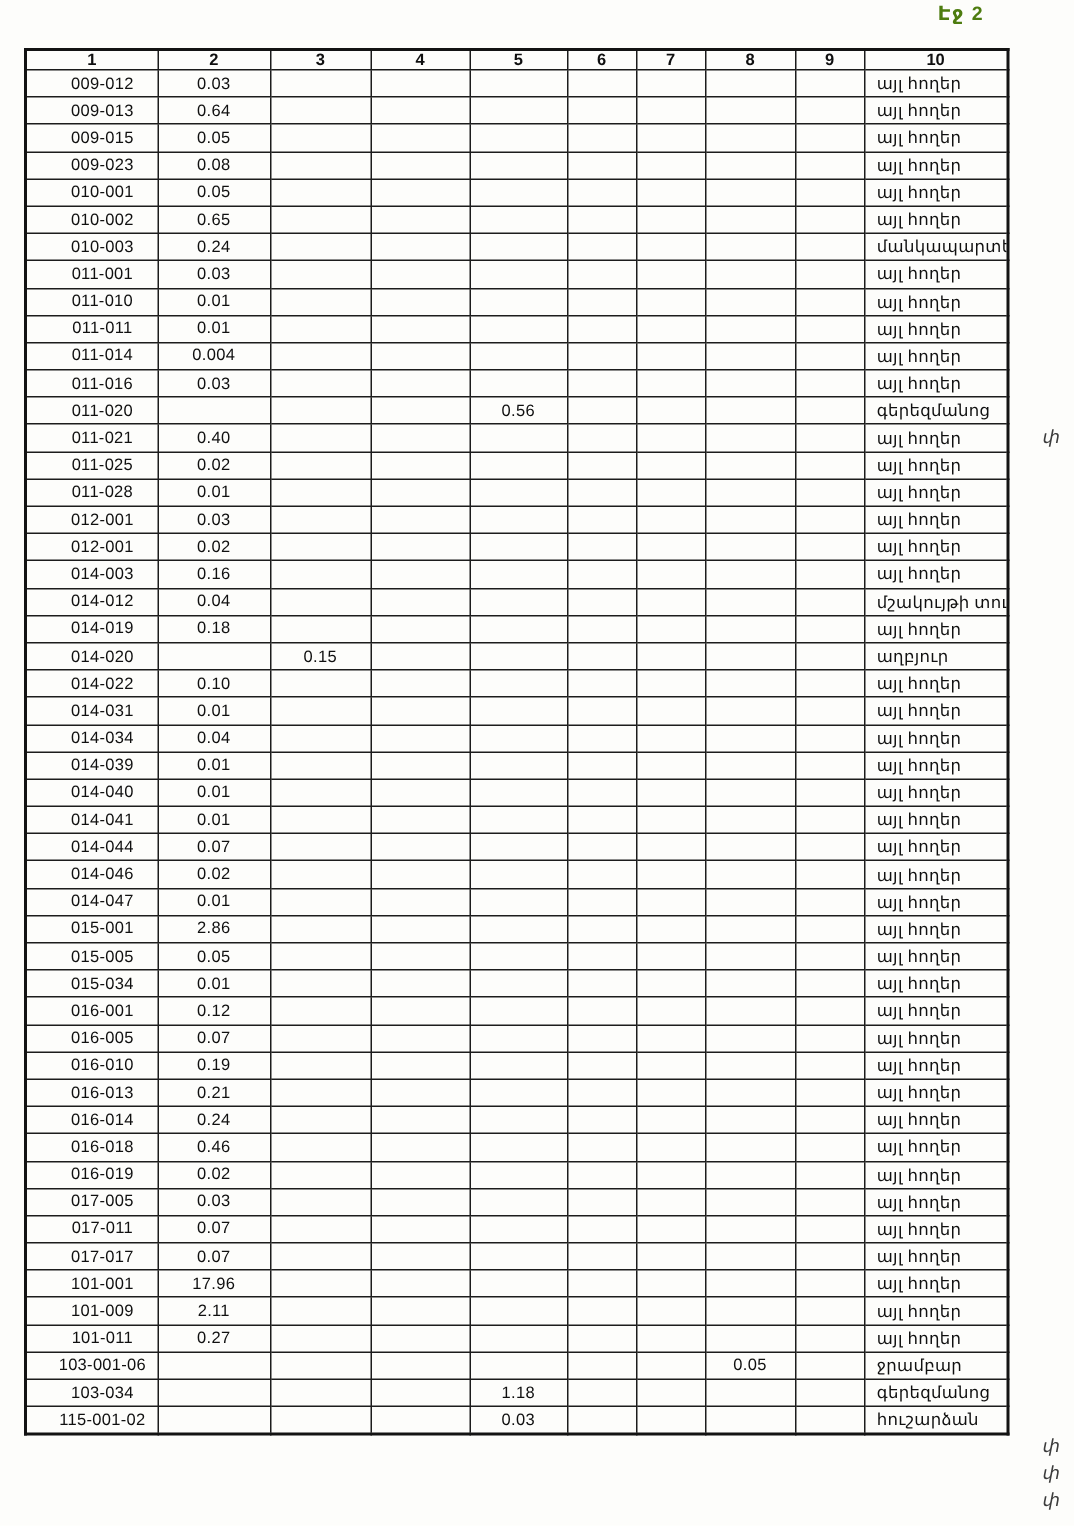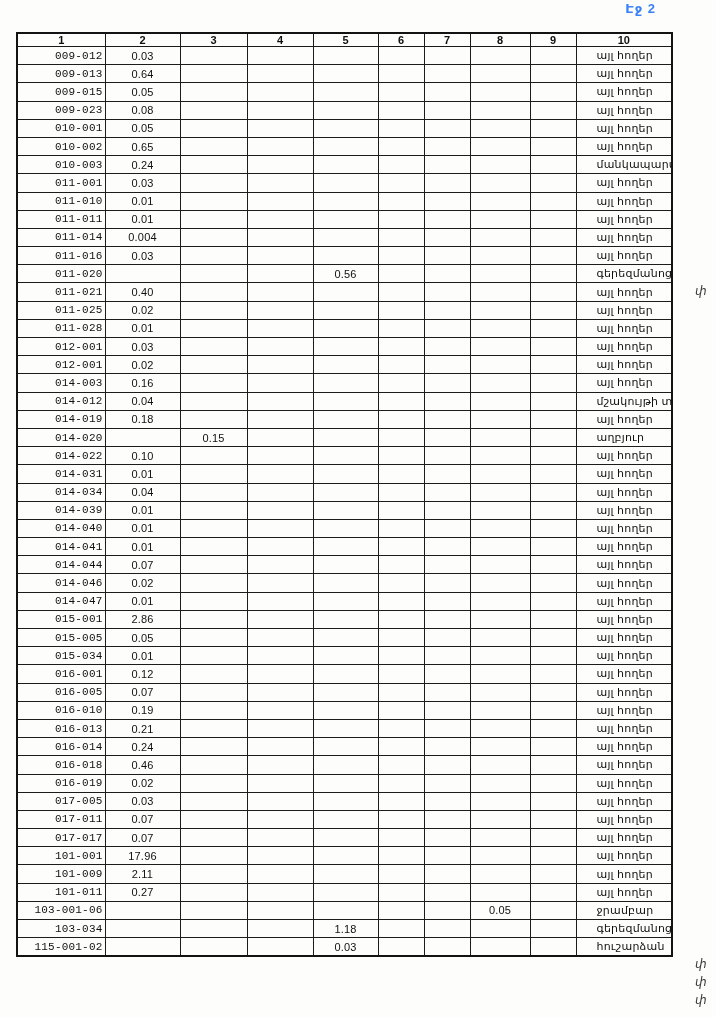--- a/index.html
+++ b/index.html
@@ -15,21 +15,21 @@
     color:#141414;
     overflow:hidden;
   }
   .page-label{
     position:absolute;
     top:1px;
     right:60px;
     font-size:13px;
     font-weight:600;
     letter-spacing:1px;
-    color:#3b82f6;
+    color:#4d7c0f;
   }
   table.grid{
     position:absolute;
     left:16px;
     top:32px;
     width:655px;
     border-collapse:collapse;
     table-layout:fixed;
     border:2px solid #131313;
   }
@@ -46,22 +46,22 @@
     height:17.2px;
     font-size:11px;
     border:1px solid #1c1c1c;
     padding:0 2px;
     white-space:nowrap;
     overflow:hidden;
     text-align:center;
     color:#101010;
     letter-spacing:0.2px;
   }
-  table.grid td.c1{text-align:right;padding-left:16px;font-family:Liberation Mono, monospace;}
-  table.grid td.c10{text-align:left;padding-left:20px;}
+  table.grid td.c1{text-align:center;padding-left:16px;}
+  table.grid td.c10{text-align:left;padding-left:8px;}
   .mark{
     position:absolute;
     left:695px;
     width:20px;
     font-size:12px;
     font-style:italic;
     color:#3c3c3c;
     line-height:12px;
   }
 </style>

